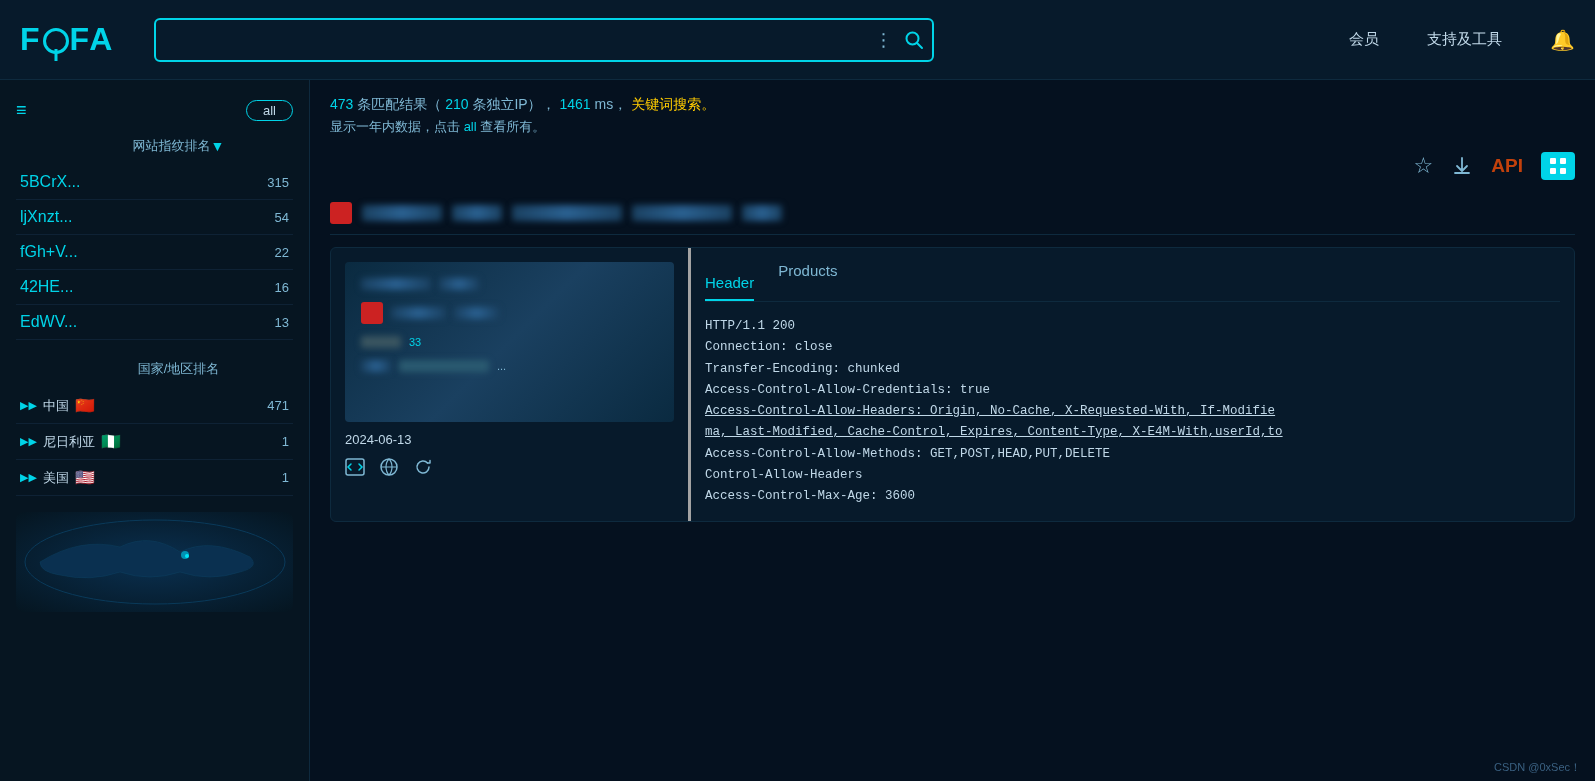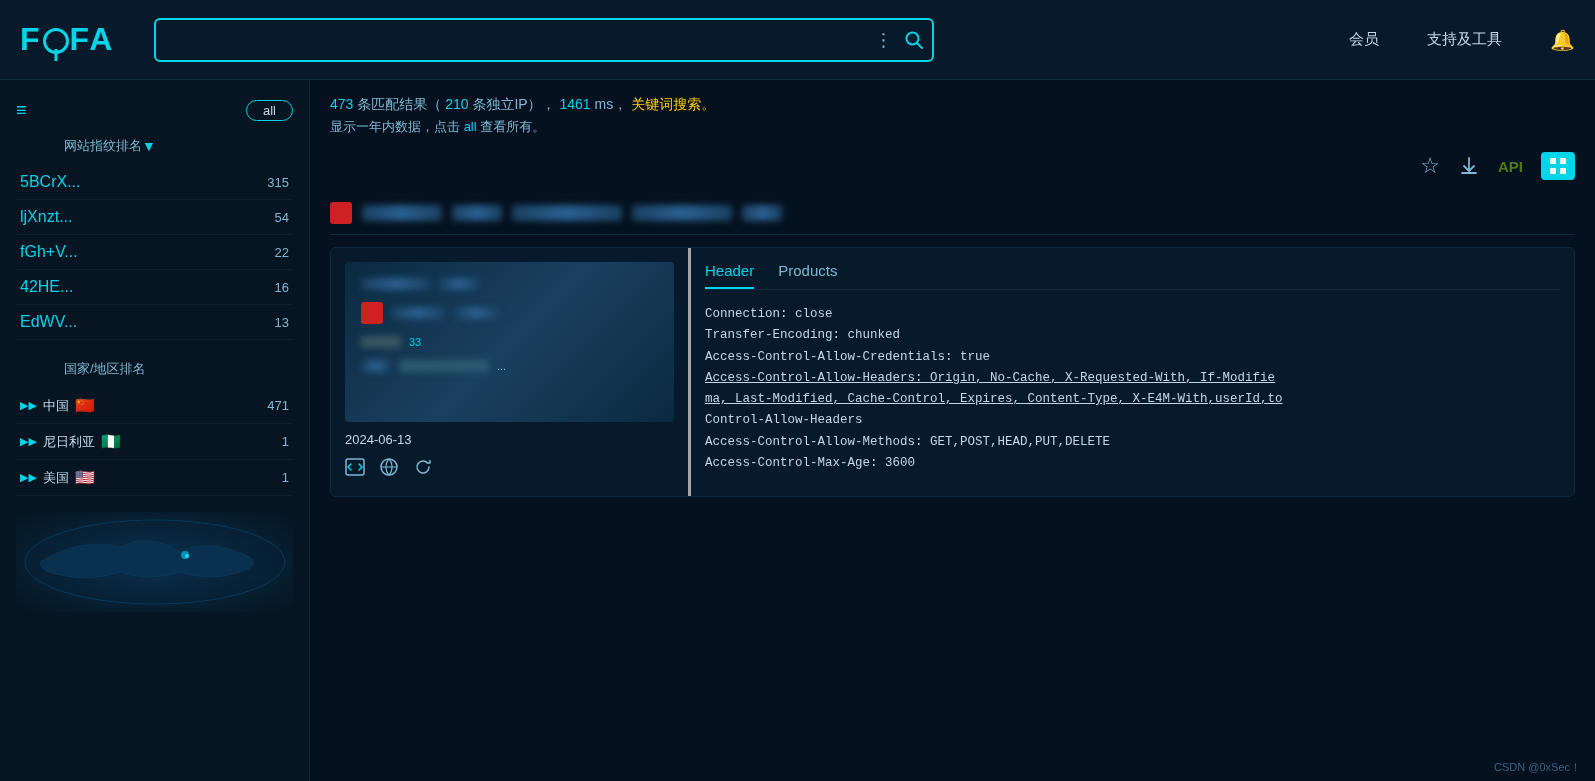--- a/index.html
+++ b/index.html
@@ -121,21 +121,21 @@
       border-radius: 12px;
       padding: 2px 16px;
       color: #c0d8e8;
       font-size: 13px;
       cursor: pointer;
     }
 
     .section-title {
       display: flex;
       align-items: center;
-      justify-content: flex-start;
+      justify-content: center;
       color: #7fb8d4;
       font-size: 13px;
       margin-bottom: 10px;
       margin-top: 16px;
       margin-left: 48px;
     }
     .sort-icon {
       color: #00d4e8;
       font-size: 14px;
       cursor: pointer;
@@ -333,20 +333,21 @@
     }
     .tab-item {
       padding-bottom: 8px;
       font-size: 15px;
       cursor: pointer;
       color: #7fb8d4;
     }
     .tab-item.active {
       color: #00d4e8;
       border-bottom: 2px solid #00d4e8;
+      margin-top: 12px;
     }
 
     .header-content {
       font-size: 12.5px;
       line-height: 1.7;
       color: #c0d8e8;
       font-family: 'Courier New', monospace;
     }
     .header-content .truncated {
       overflow: hidden;
@@ -491,21 +492,21 @@
       <span>查看所有。</span>
     </div>
 
     <div class="top-toolbar">
       <button class="top-toolbar-btn">☆</button>
       <button class="top-toolbar-btn">
         <svg width="22" height="22" viewBox="0 0 22 22" fill="none">
           <path d="M11 3v12M6 11l5 5 5-5M4 18h14" stroke="#7fb8d4" stroke-width="1.8" stroke-linecap="round" stroke-linejoin="round"></path>
         </svg>
       </button>
-      <button class="top-toolbar-btn" style="font-size:15px;font-weight:bold;color:#4d7c0f;">API</button>
+      <button class="top-toolbar-btn" style="font-size:19px;font-weight:bold;color:#c2410c;">API</button>
       <button class="top-toolbar-btn grid-active">
         <svg width="18" height="18" viewBox="0 0 18 18" fill="none">
           <rect x="1" y="1" width="6" height="6" fill="white" rx="1"></rect>
           <rect x="11" y="1" width="6" height="6" fill="white" rx="1"></rect>
           <rect x="1" y="11" width="6" height="6" fill="white" rx="1"></rect>
           <rect x="11" y="11" width="6" height="6" fill="white" rx="1"></rect>
         </svg>
       </button>
     </div>
 
@@ -569,27 +570,28 @@
           </div>
         </div>
 
         <div class="result-right">
           <div class="tabs-bar">
             <div class="tab-item active">Header</div>
             <div class="tab-item">Products</div>
           </div>
 
           <div class="header-content">
+            <div>HTTP/1.1 200</div>
             <div>Connection: close</div>
             <div>Transfer-Encoding: chunked</div>
             <div>Access-Control-Allow-Credentials: true</div>
             <div class="truncated">Access-Control-Allow-Headers: Origin, No-Cache, X-Requested-With, If-Modifie</div>
             <div class="truncated">ma, Last-Modified, Cache-Control, Expires, Content-Type, X-E4M-With,userId,to</div>
+            <div>Access-Control-Allow-Methods: GET,POST,HEAD,PUT,DELETE</div>
             <div>Control-Allow-Headers</div>
-            <div>Access-Control-Allow-Methods: GET,POST,HEAD,PUT,DELETE</div>
             <div>Access-Control-Max-Age: 3600</div>
           </div>
         </div>
       </div>
     </div>
   </main>
 </div>
 
 <div class="footer-note">CSDN @0xSec！</div>
 

